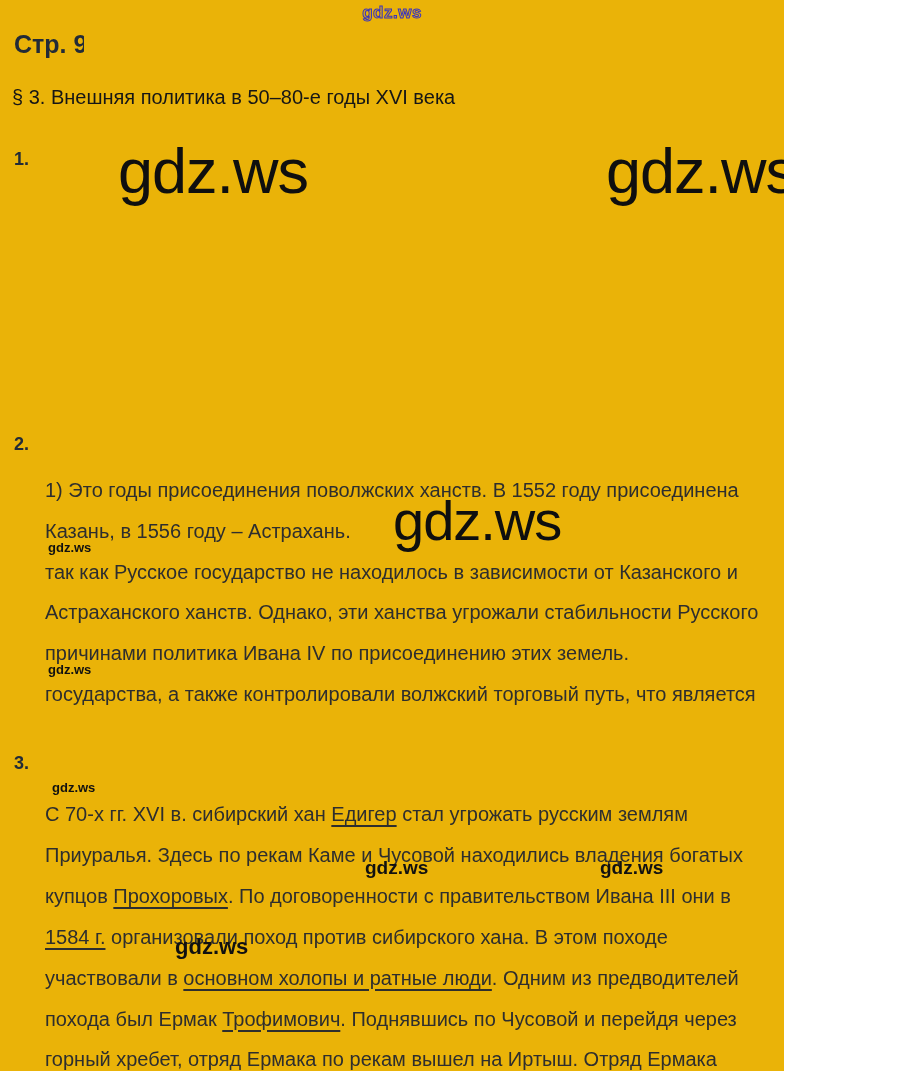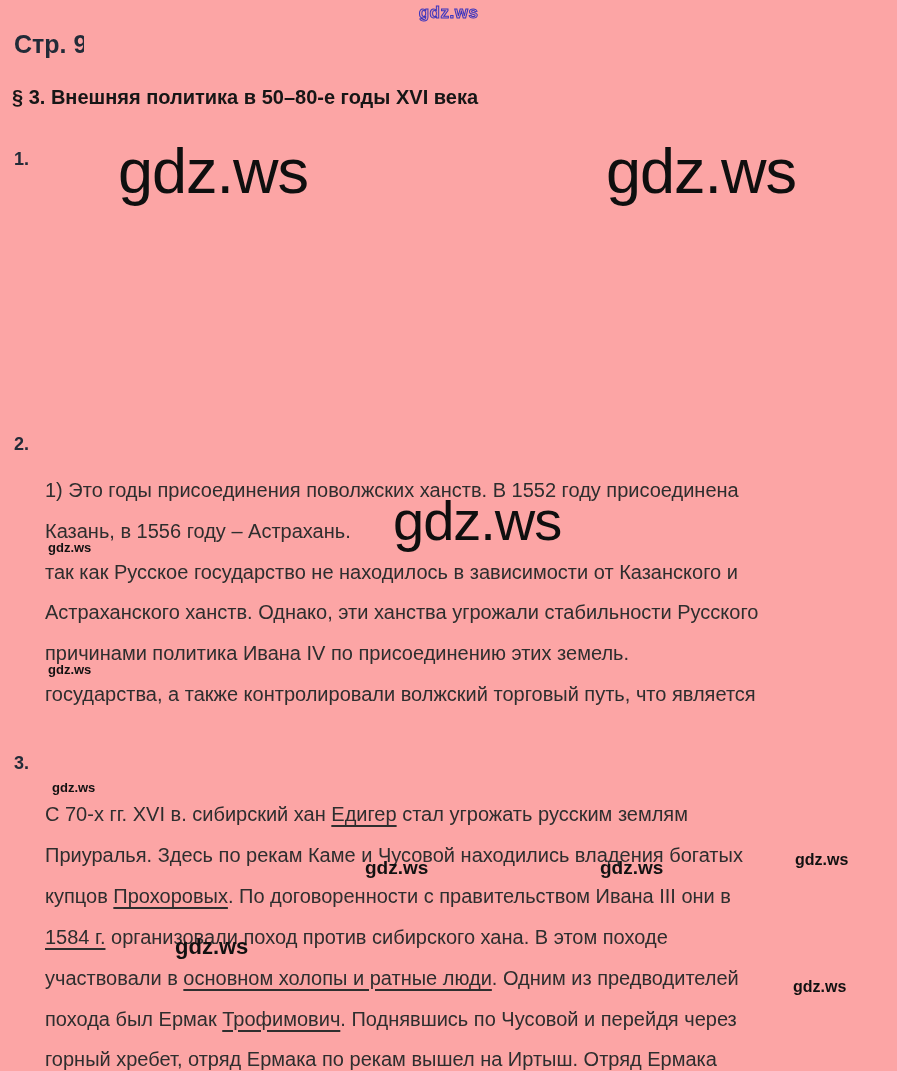--- a/index.html
+++ b/index.html
@@ -1,38 +1,38 @@
 <!DOCTYPE html>
 <html><head>
 <meta charset="utf-8">
 <style>
   html,body{margin:0;padding:0;background:#ffffff;}
   .page{
     position:relative;
-    width:897px;height:1071px;
-    background:#fca5a5;
+    width:784px;height:1071px;
+    background:#eab308;
     font-family:"Liberation Sans", sans-serif;
     color:#2e2e2e;
     overflow:hidden;
   }
   
   .wm-top{
     position:absolute;top:3px;left:50%;transform:translateX(-50%);
     font-size:17px;font-weight:700;letter-spacing:.5px;
     color:rgba(59,53,190,.12);
     -webkit-text-stroke:1px #3b35be;
   }
   .page-label{
     position:absolute;left:14px;top:30px;
     font-size:25px;font-weight:700;color:#222b38;
     width:70px;height:32px;overflow:hidden;white-space:nowrap;
   }
   .heading{
     position:absolute;left:12px;top:86px;
-    font-size:20px;font-weight:700;color:#161616;white-space:nowrap;
+    font-size:20px;font-weight:400;color:#161616;white-space:nowrap;
   }
   .task-num{
     position:absolute;left:14px;
     font-size:18px;font-weight:700;color:#222b38;
   }
   .t1{top:149px}
   .t2{top:434px}
   .t3{top:753px}
   
   .wm-big{

